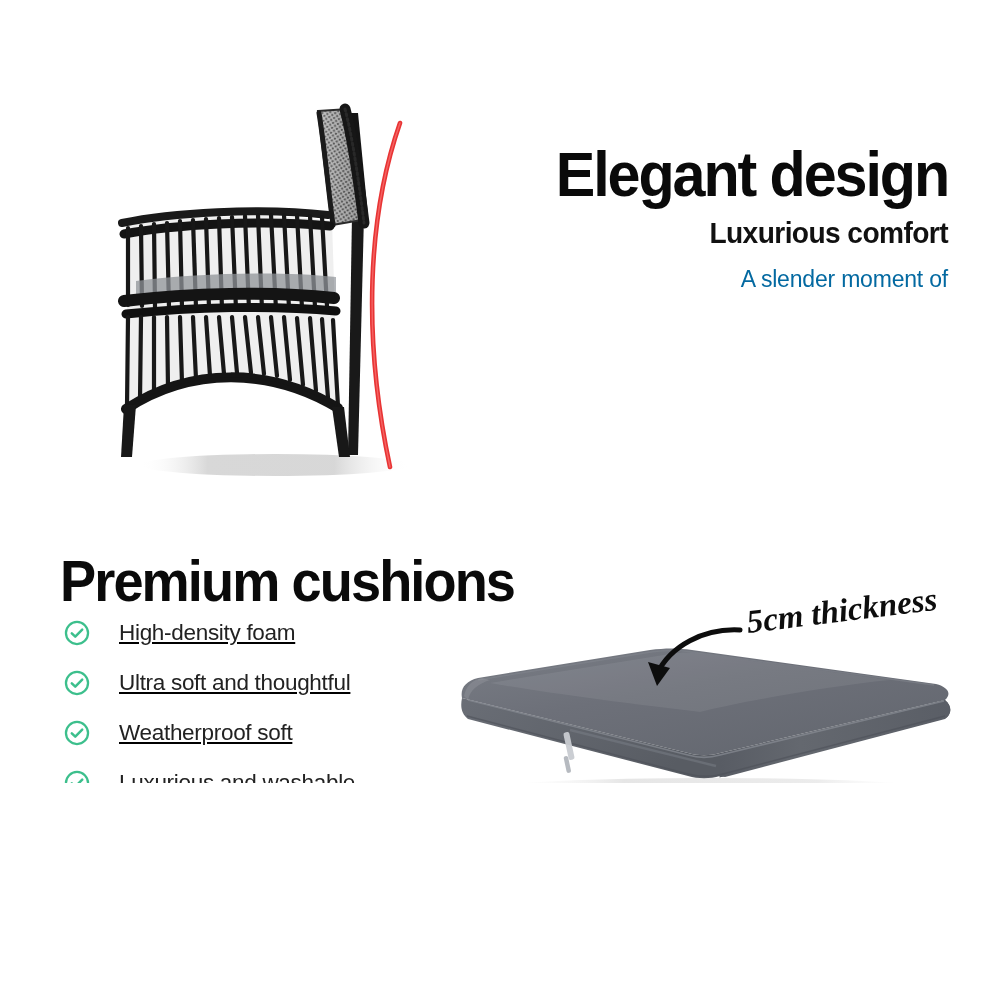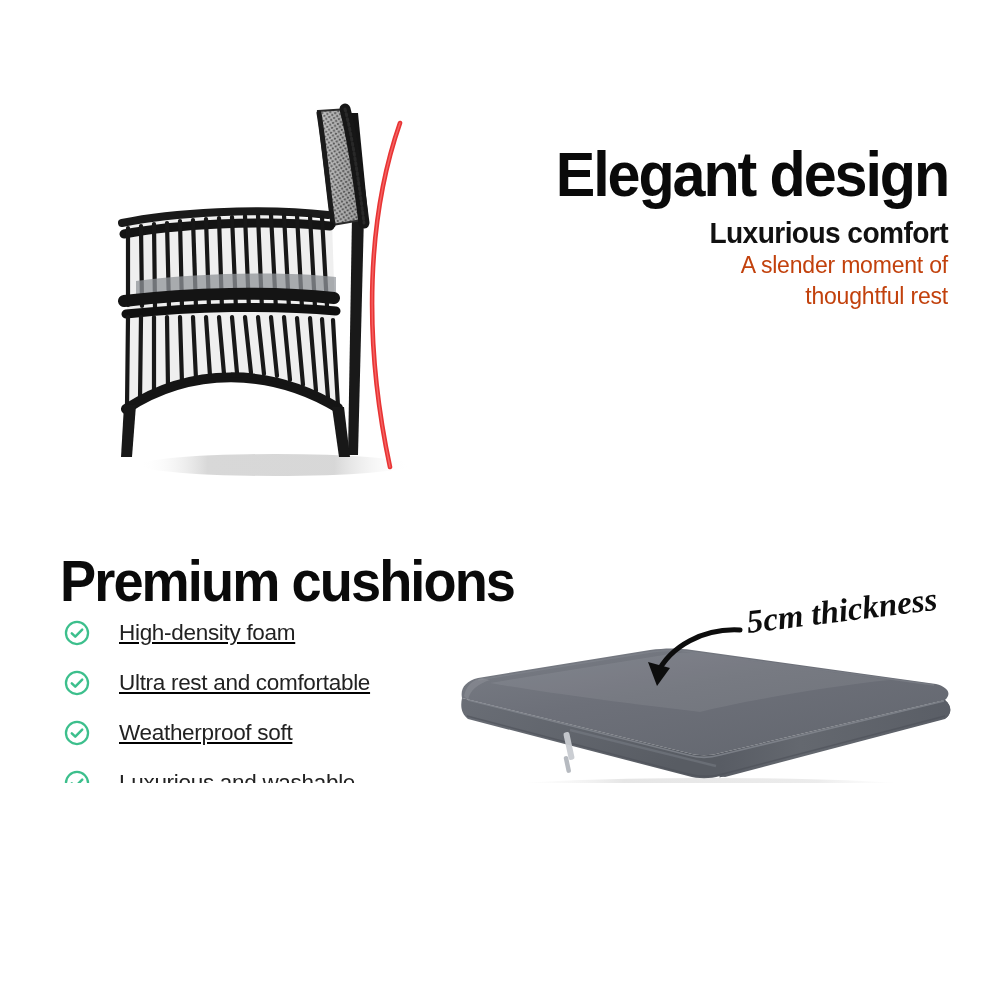--- a/index.html
+++ b/index.html
@@ -47,22 +47,22 @@
     transform: scaleX(0.97);
     transform-origin: right center;
     white-space: nowrap;
   }
   #tagline {
     font-family: "Liberation Sans", sans-serif;
     font-weight: normal;
     font-size: 23px;
     line-height: 1.32;
     letter-spacing: -0.2px;
-    color: #c2410c;
-    margin-top: 0;
+    color: #0369a1;
+    margin-top: 14px;
   }
 
   
   #cushion-heading {
     position: absolute;
     left: 60px;
     top: 548px;
     font-family: "Liberation Sans", sans-serif;
     font-weight: bold;
     font-size: 57px;
@@ -210,42 +210,41 @@
 
     <path d="M300,28 C268,120 262,240 290,372" fill="none" stroke="#E83434" stroke-width="4.6" stroke-linecap="round"></path>
     <path d="M300,28 C268,120 262,240 290,372" fill="none" stroke="#ff8a8a" stroke-width="1.4" stroke-linecap="round" opacity="0.55"></path>
   </svg>
 
   <div id="headline-block">
     <div id="headline">Elegant design</div>
     <div id="subhead">Luxurious comfort</div>
     <div id="tagline">
       <div>A slender moment of</div>
-      <div>thoughtful rest</div>
     </div>
   </div>
 
   <div id="cushion-heading">Premium cushions</div>
 
   <div id="feature-list">
 
     <div class="feature-row">
       <svg class="feature-icon" viewBox="0 0 24 24">
         <circle cx="12" cy="12" r="10.2" fill="none" stroke="#3CBF8C" stroke-width="2.1"></circle>
         <path d="M7.2 12.3 L10.4 15.4 L16.8 8.9" fill="none" stroke="#3CBF8C" stroke-width="2.3" stroke-linecap="round" stroke-linejoin="round"></path>
       </svg>
       <span class="feature-label">High-density foam</span>
     </div>
 
     <div class="feature-row">
       <svg class="feature-icon" viewBox="0 0 24 24">
         <circle cx="12" cy="12" r="10.2" fill="none" stroke="#3CBF8C" stroke-width="2.1"></circle>
         <path d="M7.2 12.3 L10.4 15.4 L16.8 8.9" fill="none" stroke="#3CBF8C" stroke-width="2.3" stroke-linecap="round" stroke-linejoin="round"></path>
       </svg>
-      <span class="feature-label">Ultra rest and comfortable</span>
+      <span class="feature-label">Ultra soft and thoughtful</span>
     </div>
 
     <div class="feature-row">
       <svg class="feature-icon" viewBox="0 0 24 24">
         <circle cx="12" cy="12" r="10.2" fill="none" stroke="#3CBF8C" stroke-width="2.1"></circle>
         <path d="M7.2 12.3 L10.4 15.4 L16.8 8.9" fill="none" stroke="#3CBF8C" stroke-width="2.3" stroke-linecap="round" stroke-linejoin="round"></path>
       </svg>
       <span class="feature-label">Weatherproof soft</span>
     </div>
 

